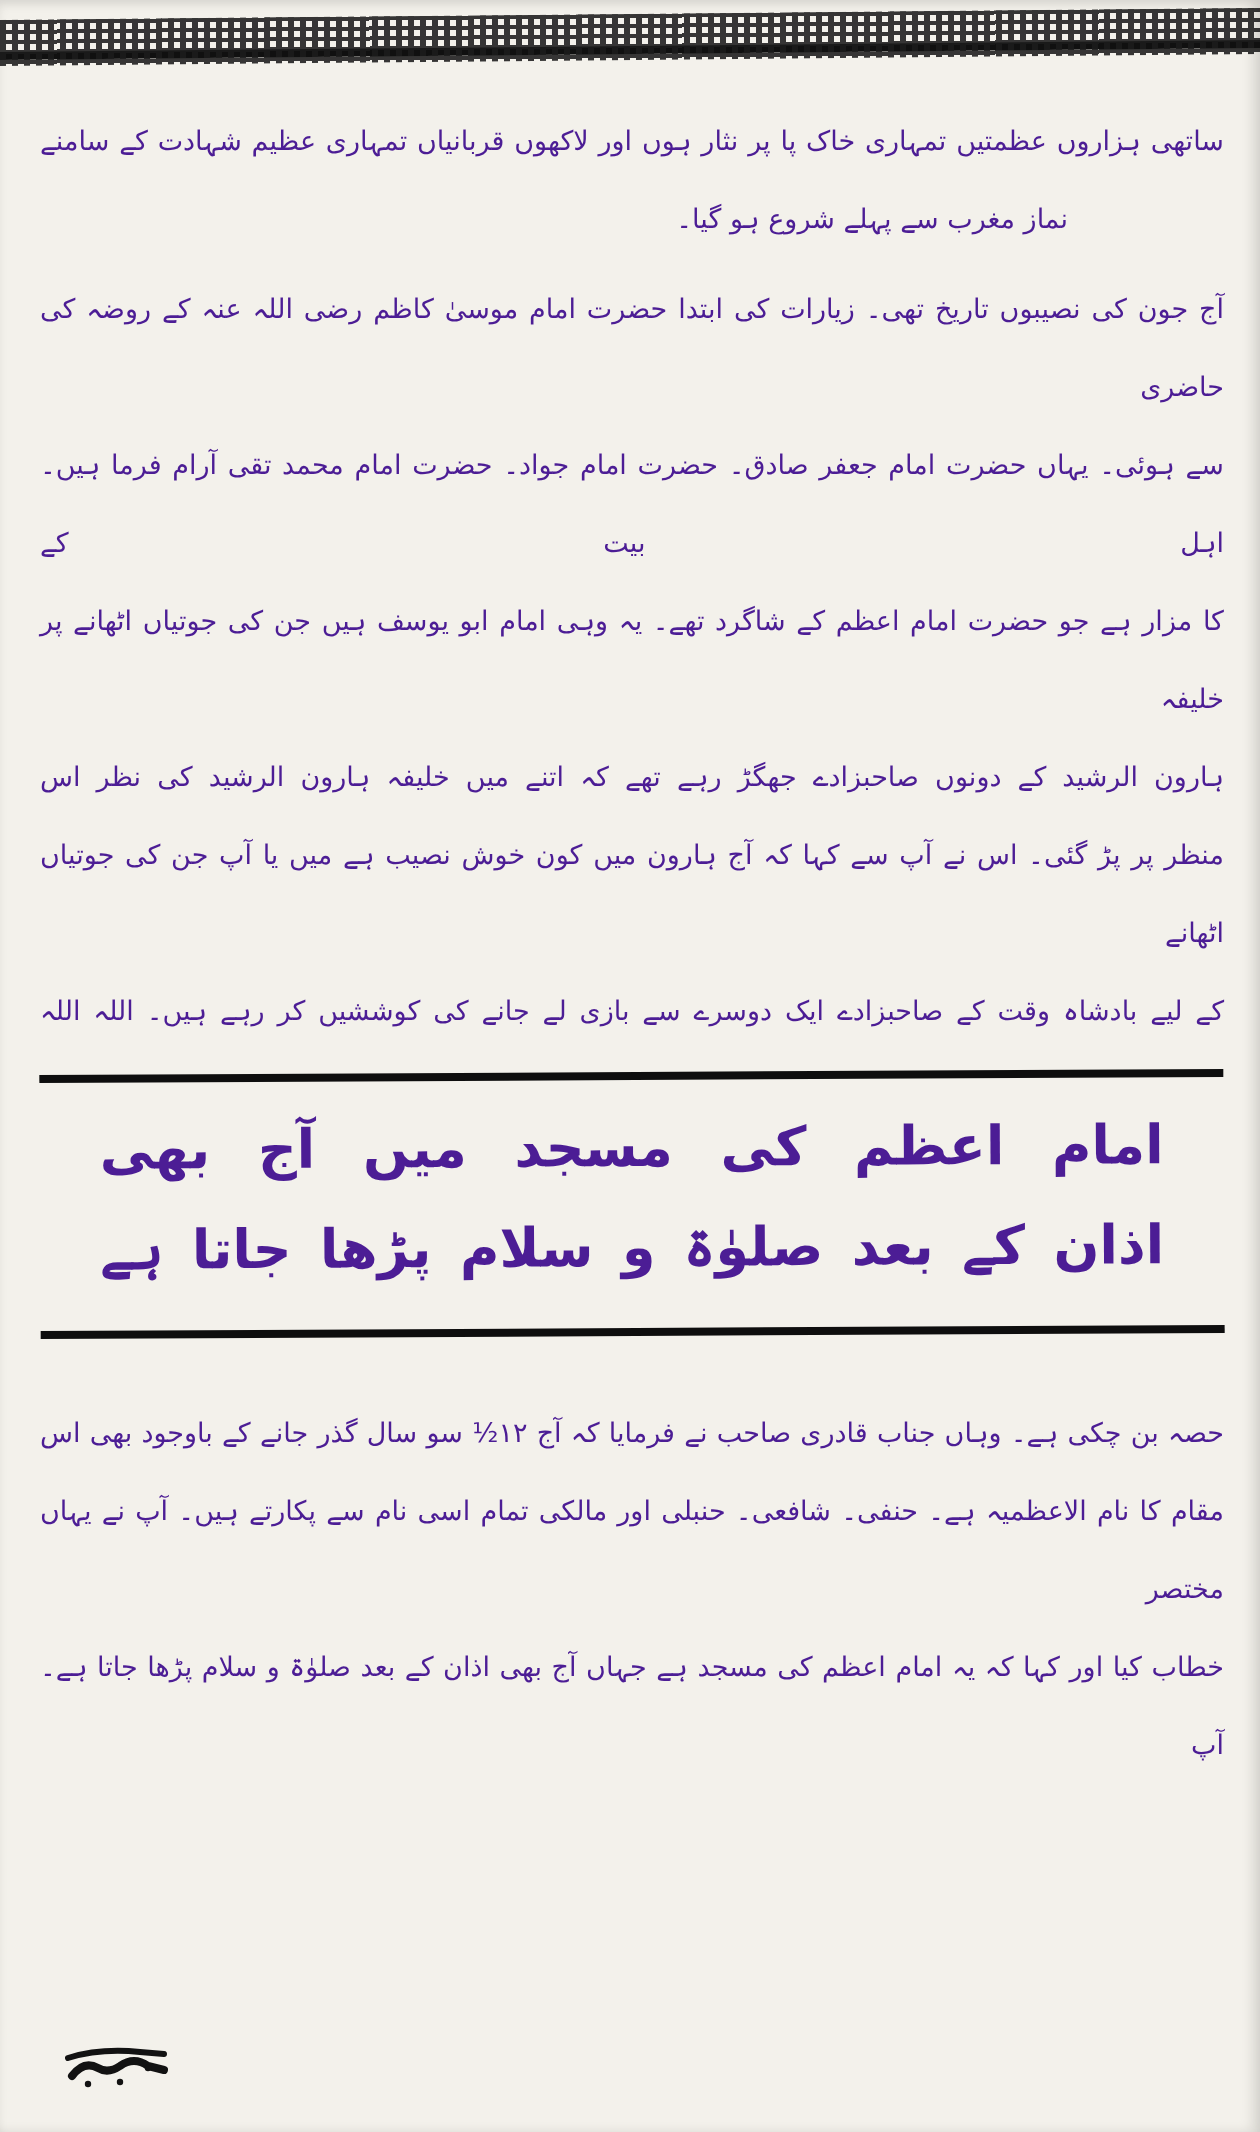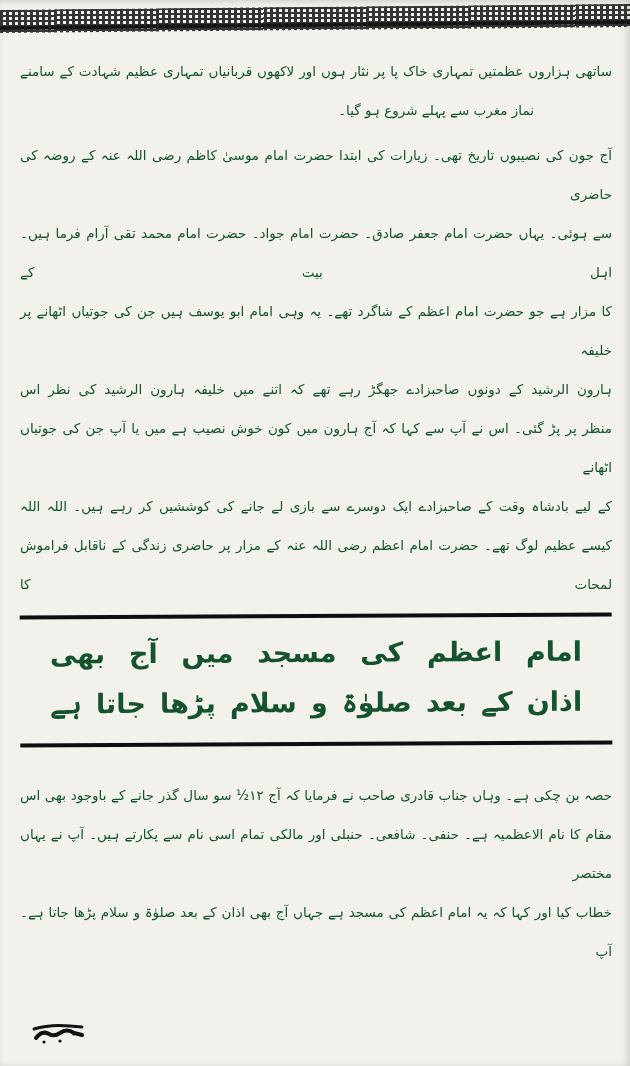--- a/index.html
+++ b/index.html
@@ -4,21 +4,21 @@
 <style>
   html,body{margin:0;padding:0;background:#888;}
   .page{
     position:relative;
     width:630px;height:1066px;
     margin:0 auto;
     background:#f3f1eb;
     overflow:hidden;
     box-shadow:inset -4px 0 6px rgba(0,0,0,.10), inset 0 3px 5px rgba(0,0,0,.06);
     font-family:"DejaVu Sans", sans-serif;
-    color:#14532d;
+    color:#4c1d95;
   }
   
   .band{
     position:absolute;top:7px;left:-6px;right:-6px;height:30px;
     transform:rotate(-0.55deg);
   }
   .band-dots{
     height:23px;
     background-image:
       repeating-linear-gradient(90deg,#1c1c1c 0 3px,transparent 3px 6px),
@@ -92,21 +92,20 @@
       <div class="line short">نماز مغرب سے پہلے شروع ہو گیا۔</div>
     </div>
 
     <div class="para-2">
       <div class="line">آج جون کی نصیبوں تاریخ تھی۔ زیارات کی ابتدا حضرت امام موسیٰ کاظم رضی اللہ عنہ کے روضہ کی حاضری</div>
       <div class="line">سے ہوئی۔ یہاں حضرت امام جعفر صادق۔ حضرت امام جواد۔ حضرت امام محمد تقی آرام فرما ہیں۔ اہل بیت کے</div>
       <div class="line">کا مزار ہے جو حضرت امام اعظم کے شاگرد تھے۔ یہ وہی امام ابو یوسف ہیں جن کی جوتیاں اٹھانے پر خلیفہ</div>
       <div class="line">ہارون الرشید کے دونوں صاحبزادے جھگڑ رہے تھے کہ اتنے میں خلیفہ ہارون الرشید کی نظر اس</div>
       <div class="line">منظر پر پڑ گئی۔ اس نے آپ سے کہا کہ آج ہارون میں کون خوش نصیب ہے میں یا آپ جن کی جوتیاں اٹھانے</div>
       <div class="line">کے لیے بادشاہ وقت کے صاحبزادے ایک دوسرے سے بازی لے جانے کی کوششیں کر رہے ہیں۔ اللہ اللہ</div>
-      <div class="line">کیسے عظیم لوگ تھے۔ حضرت امام اعظم رضی اللہ عنہ کے مزار پر حاضری زندگی کے ناقابل فراموش لمحات کا</div>
     </div>
 
     <div class="heading-box">
       <div class="heading-line">امام اعظم کی مسجد میں آج بھی</div>
       <div class="heading-line">اذان کے بعد صلوٰۃ و سلام پڑھا جاتا ہے</div>
     </div>
 
     <div class="para-3">
       <div class="line">حصہ بن چکی ہے۔ وہاں جناب قادری صاحب نے فرمایا کہ آج ۱۲½ سو سال گذر جانے کے باوجود بھی اس</div>
       <div class="line">مقام کا نام الاعظمیہ ہے۔ حنفی۔ شافعی۔ حنبلی اور مالکی تمام اسی نام سے پکارتے ہیں۔ آپ نے یہاں مختصر</div>

